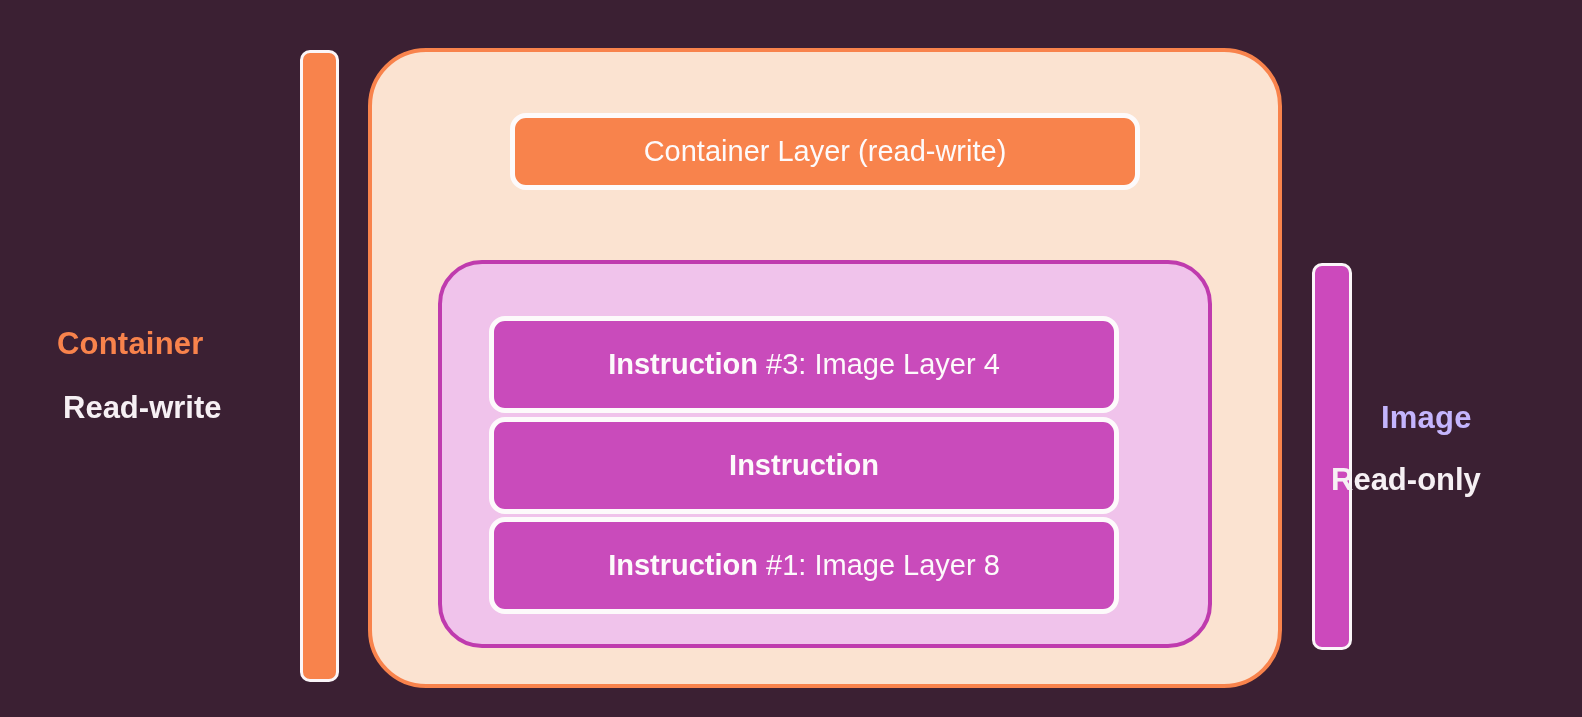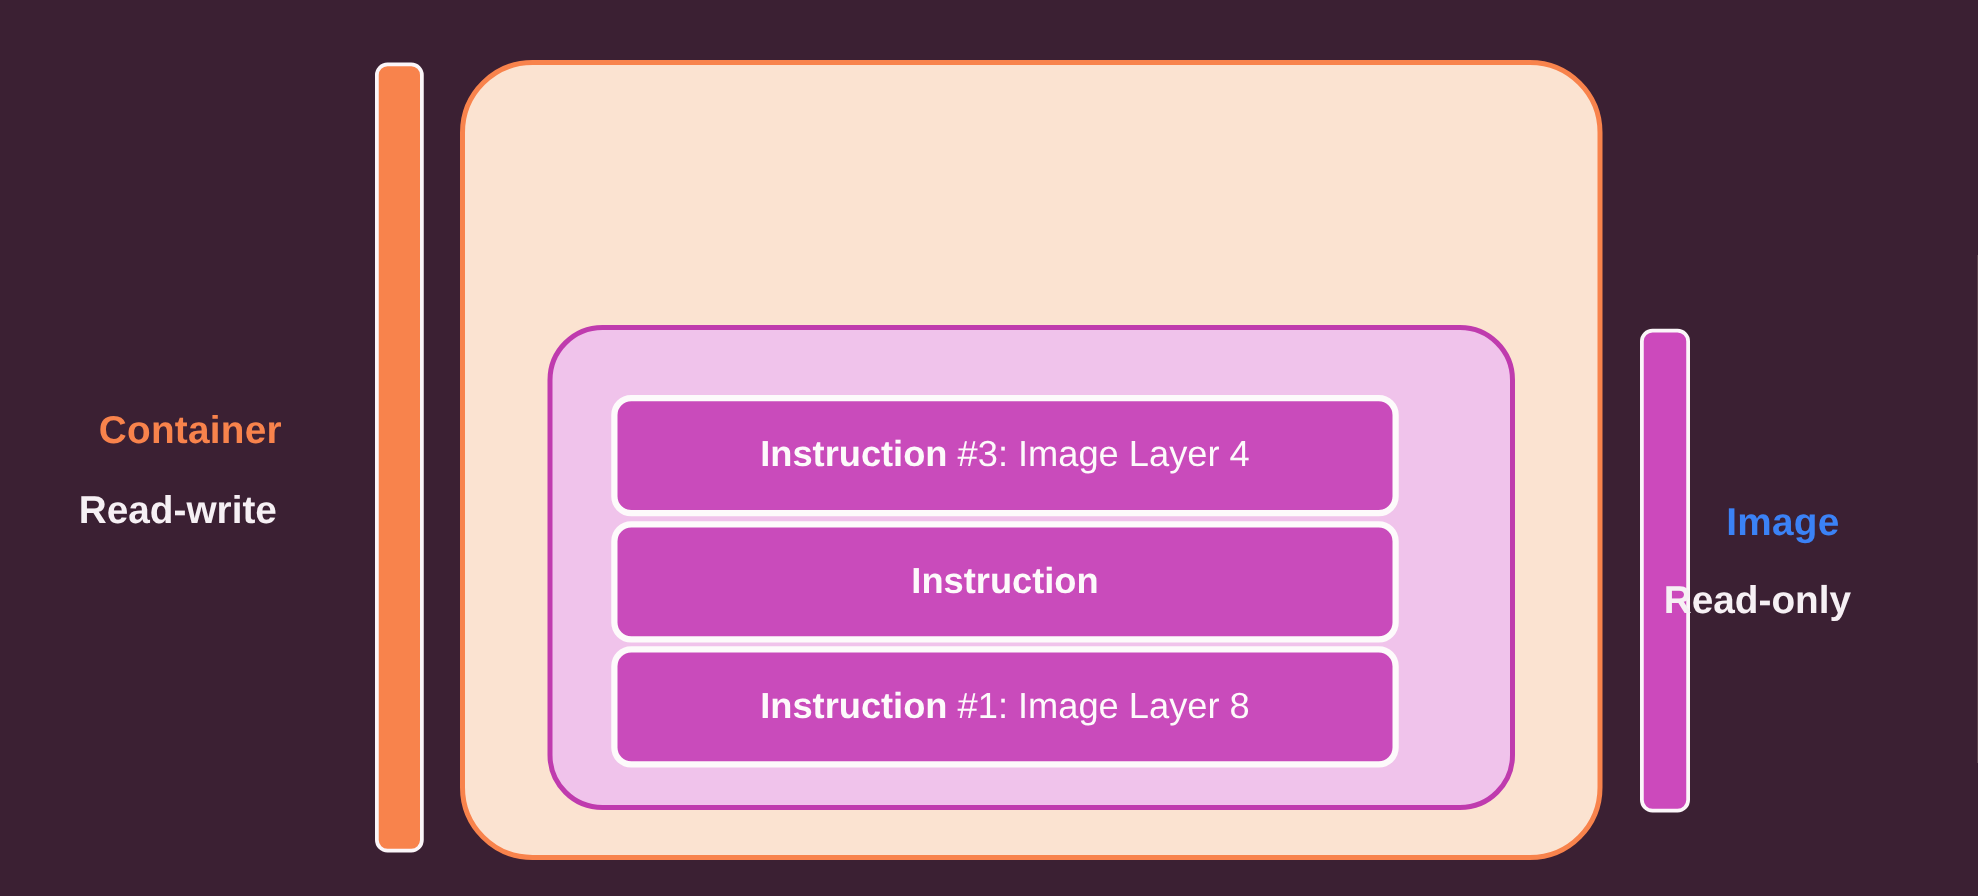--- a/index.html
+++ b/index.html
@@ -40,23 +40,23 @@
     font-size: 31px;
     font-weight: 700;
     letter-spacing: 0.2px;
   }
   .side-sub {
     position: absolute;
     font-size: 31px;
     font-weight: 700;
     color: #F6F0F4;
   }
-  .side-title.container-color { left: 79px; top: 326px; color: #F8834C; }
+  .side-title.container-color { left: 57px; top: 326px; color: #F8834C; }
   .side-sub.container-sub     { left: 63px; top: 390px; }
-  .side-title.image-color     { left: 1381px; top: 400px; color: #3b82f6; }
+  .side-title.image-color     { left: 1381px; top: 400px; color: #c4b5fd; }
   .side-sub.image-sub         { left: 1331px; top: 462px; }
 
   
   .container-box {
     position: absolute;
     left: 368px; top: 48px;
     width: 914px; height: 640px;
     background: #FBE3D1;
     border: 4px solid #F8834C;
     border-radius: 58px;
@@ -106,20 +106,23 @@
 
 <div class="stage">
 
   <div class="vbar left"></div>
 
   <div class="side-title container-color">Container</div>
   <div class="side-sub container-sub">Read-write</div>
 
   <div class="container-box"></div>
 
+  <div class="pill orange-pill">
+    <span>Container Layer (read-write)</span>
+  </div>
 
   <div class="image-box"></div>
 
   <div class="pill magenta-pill row-3">
     <span class="bold">Instruction</span><span> #3: Image Layer 4</span>
   </div>
 
   <div class="pill magenta-pill row-2">
     <span class="bold">Instruction</span>
   </div>

